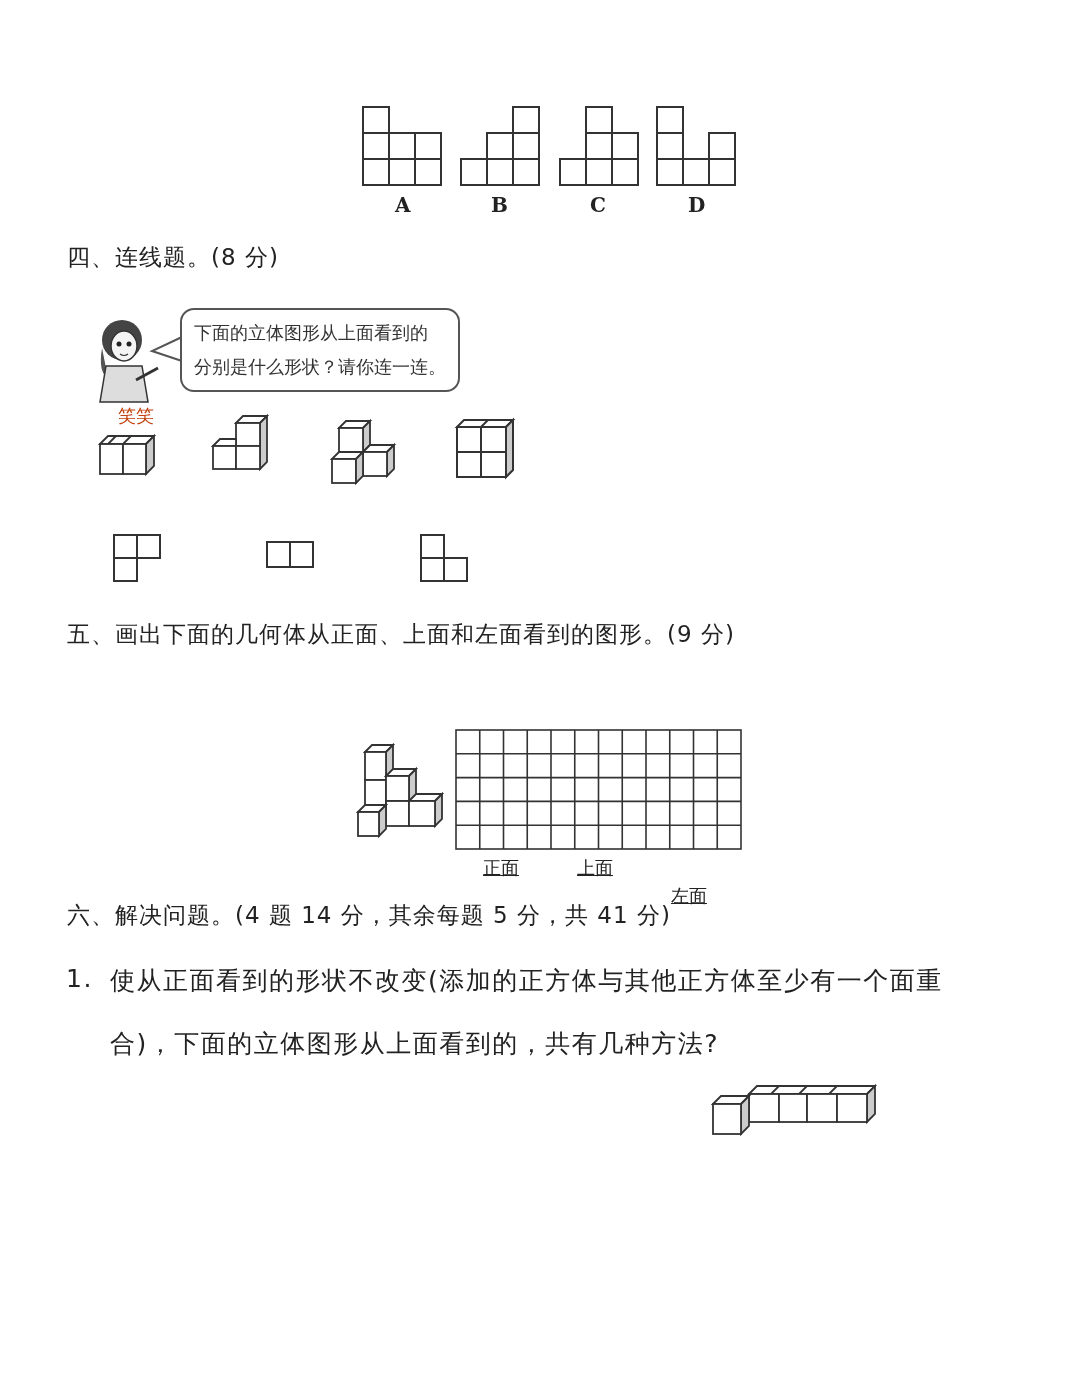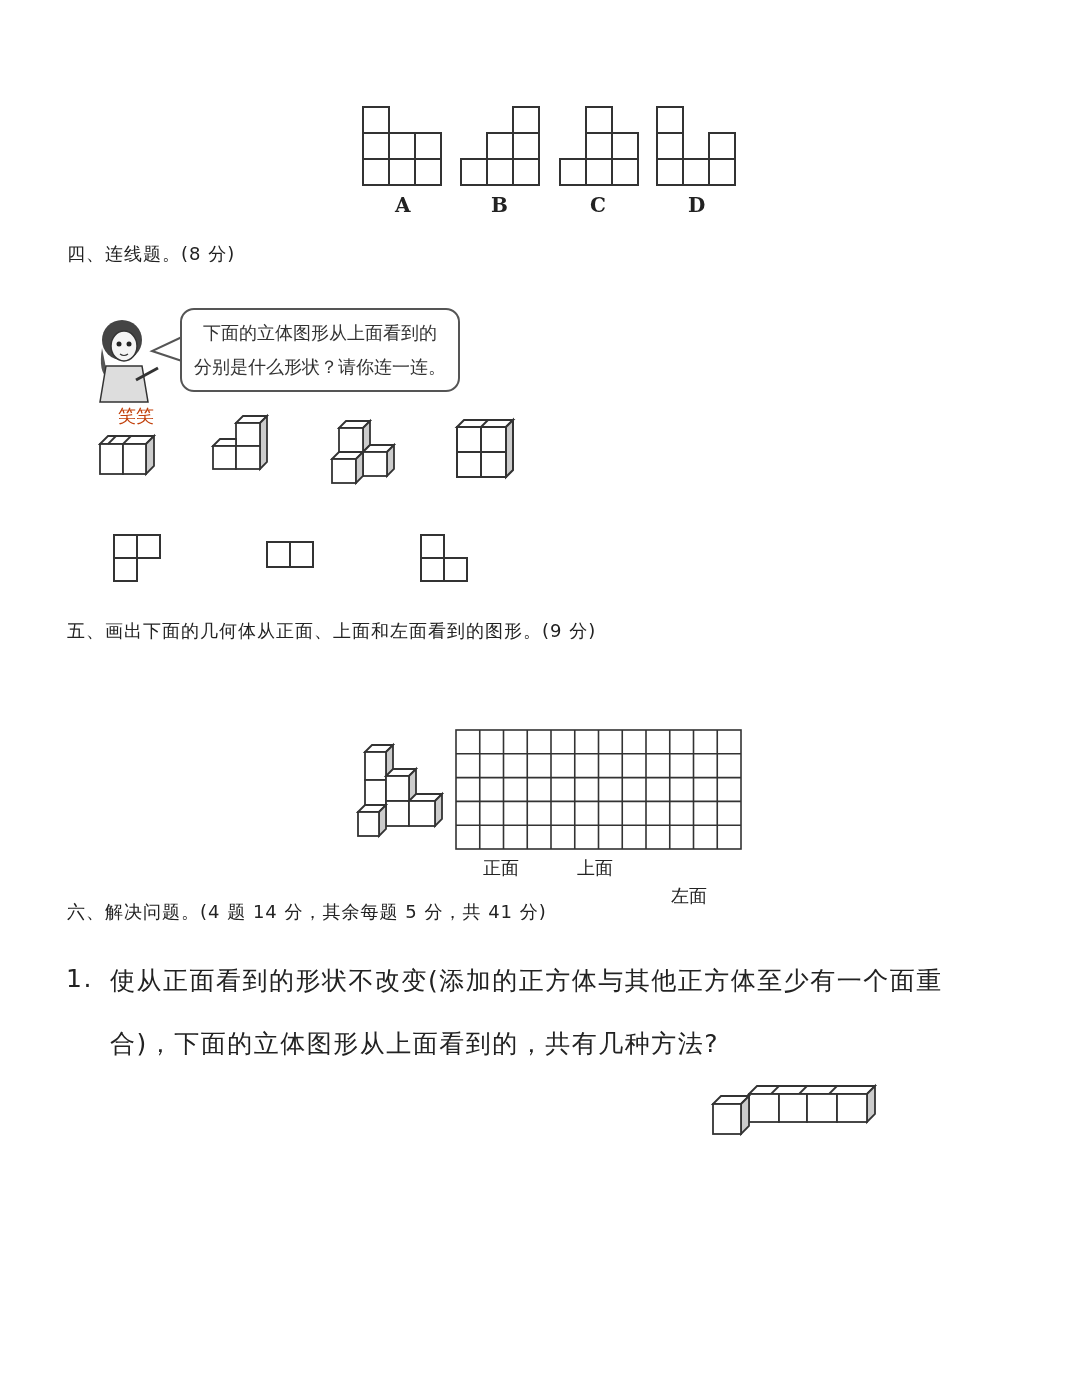--- a/index.html
+++ b/index.html
@@ -3,38 +3,38 @@
 <meta charset="utf-8">
 <style>
   html, body { margin: 0; padding: 0; background: #ffffff; }
   body {
     width: 1080px; height: 1393px; position: relative; overflow: hidden;
     font-family: "DejaVu Sans", "Liberation Sans", sans-serif;
     color: #1a1a1a;
   }
   .abs { position: absolute; }
   .heading {
-    font-size: 18px; color: #222; letter-spacing: 1px; white-space: nowrap;
+    font-size: 23px; color: #222; letter-spacing: 1px; white-space: nowrap;
   }
   .opt-label {
     font-family: "DejaVu Serif", "Liberation Serif", serif;
     font-weight: bold; font-size: 20px; color: #222;
   }
   .caption {
     font-family: "DejaVu Serif", "Liberation Serif", serif;
-    font-size: 18px; color: #222;
+    font-size: 18px; color: #222; text-decoration: underline;
   }
   .q-text {
     font-size: 25px; color: #222; letter-spacing: 1.5px; white-space: nowrap;
   }
   svg { overflow: visible; }
   .bubble {
     border: 2px solid #555; border-radius: 14px; background: #fff;
     padding: 6px 12px; font-size: 18px; line-height: 34px; color: #333;
-    font-family: "DejaVu Serif", "Liberation Serif", serif; white-space: nowrap; text-align: center;
+    font-family: "DejaVu Serif", "Liberation Serif", serif; white-space: nowrap;
   }
   .char-name { font-size: 18px; color: #c2410c; font-family: "DejaVu Serif", "Liberation Serif", serif; }
 </style>
 </head>
 <body>
 
 <div>
 
   <svg class="abs" style="left:362px;top:106px" width="80" height="82">
     <g fill="none" stroke="#333" stroke-width="2">

